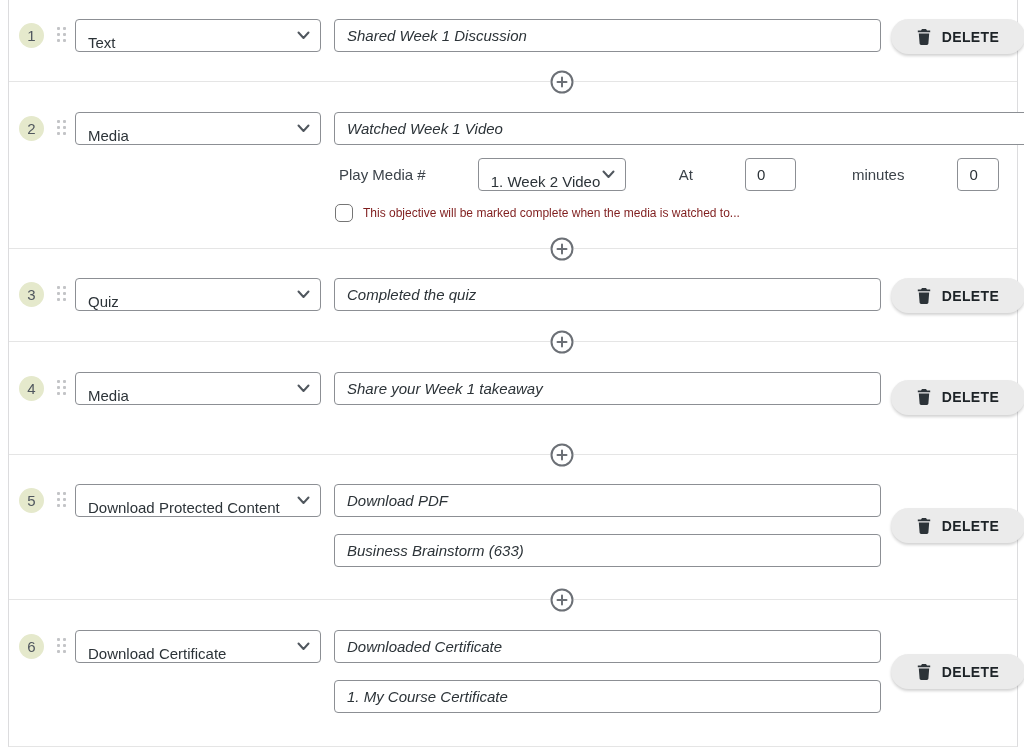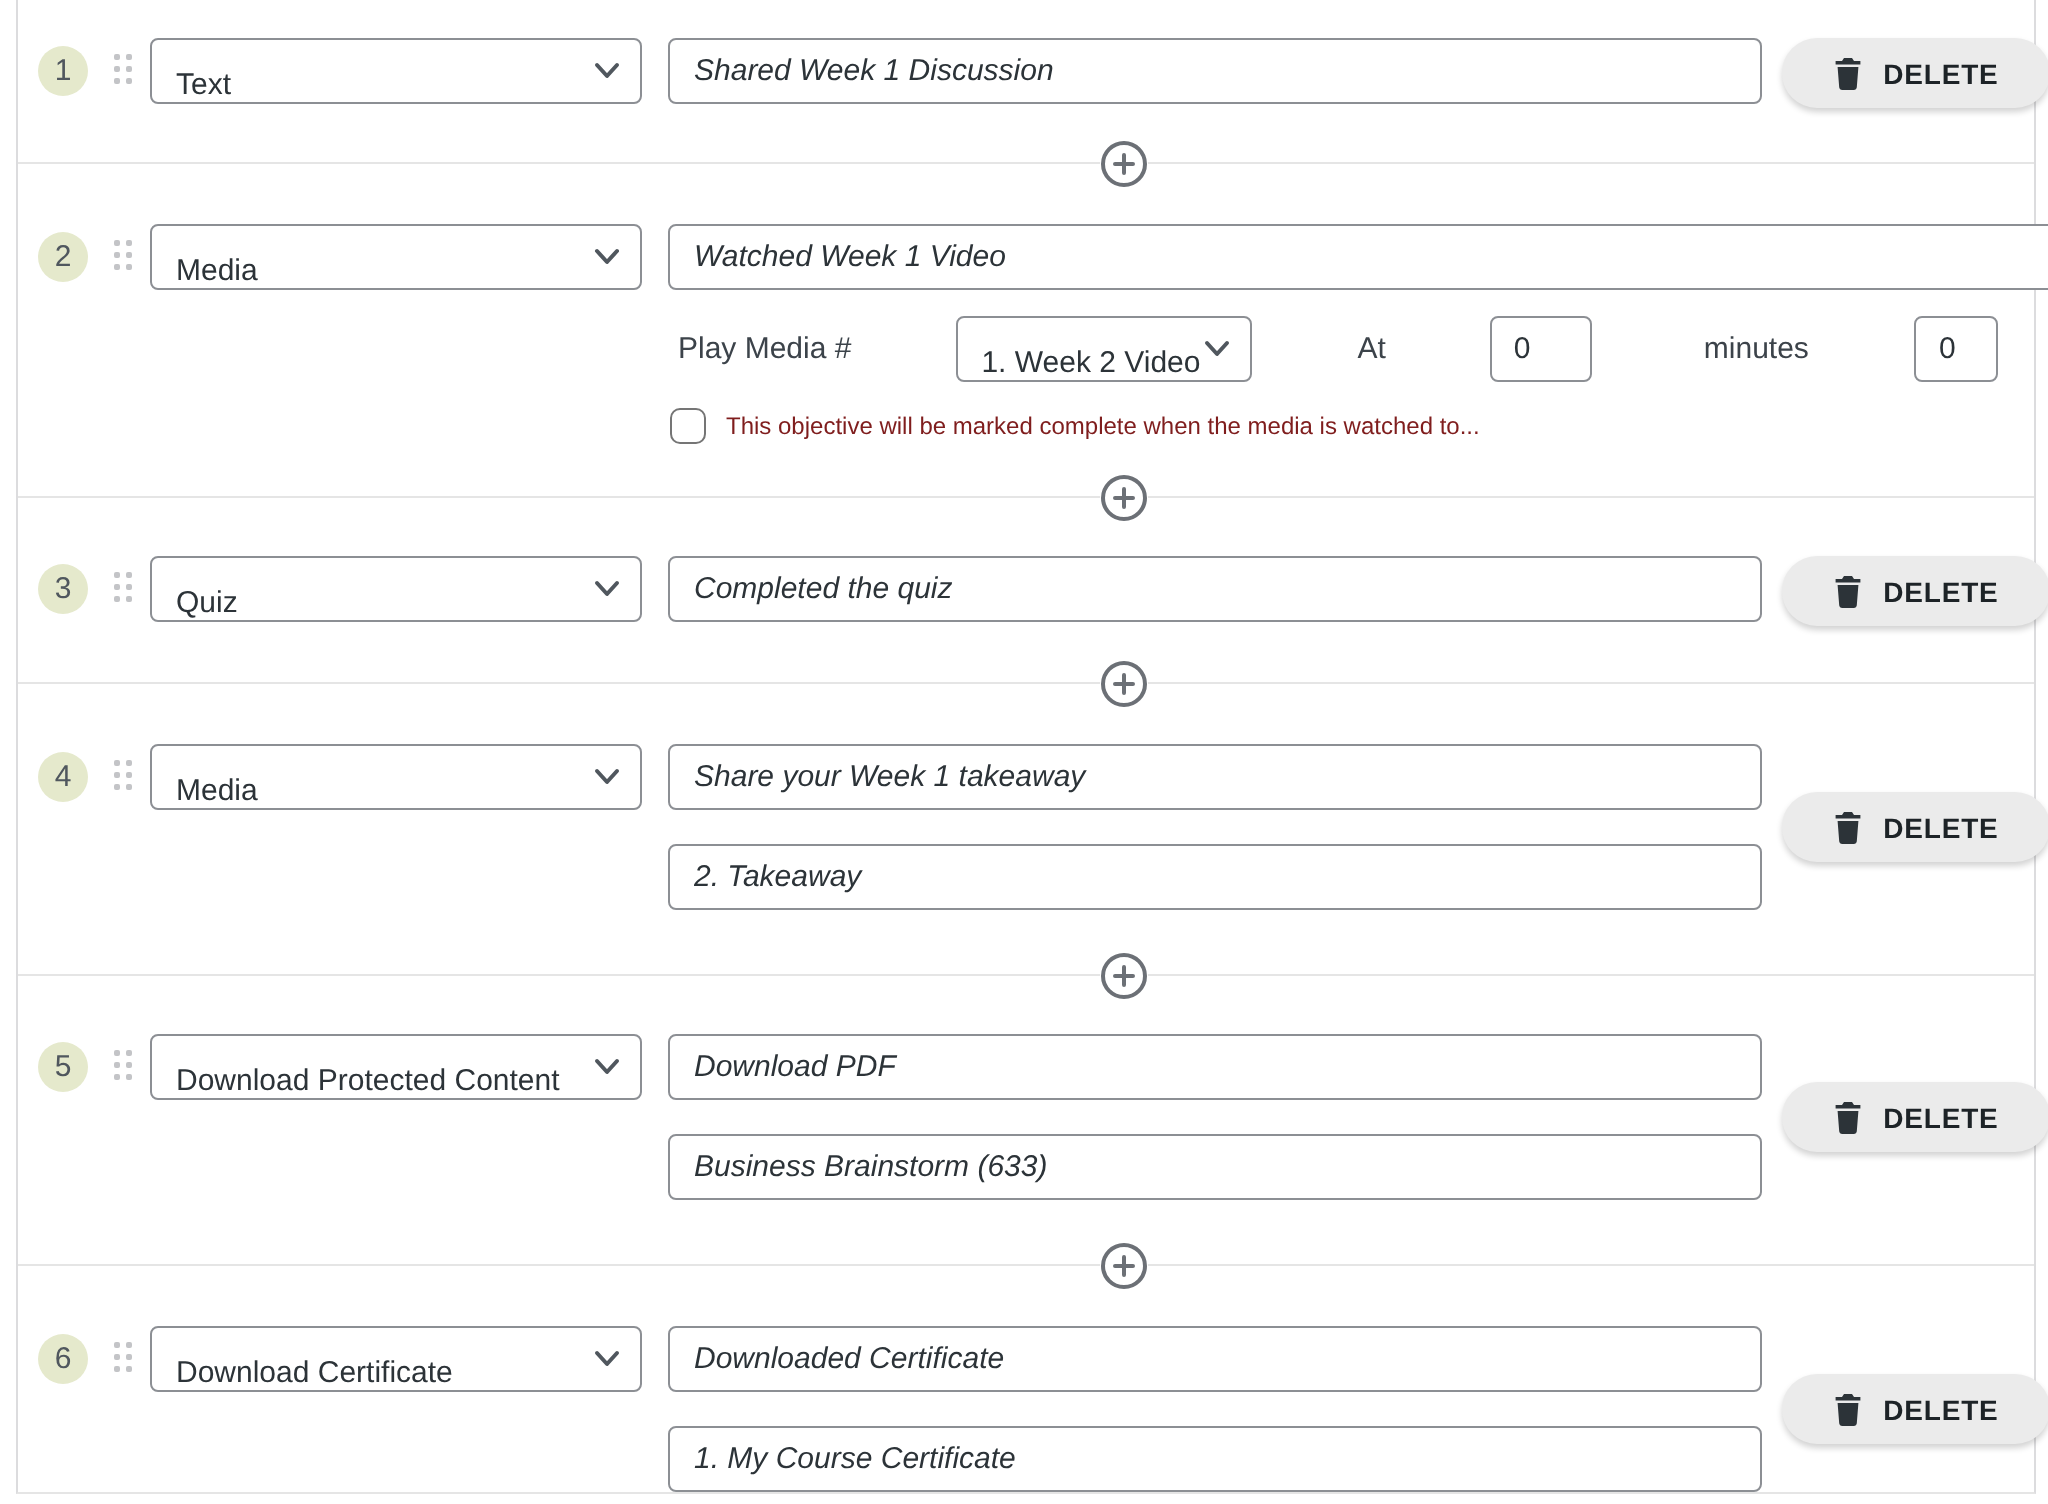--- a/index.html
+++ b/index.html
@@ -320,21 +320,20 @@
       </div>
     <div class="select type-select">
       <span>Media</span>
       <svg class="chev" viewBox="0 0 13 9">
           <polyline points="1.5,1.5 6.5,7 11.5,1.5" fill="none" stroke="#50575e" stroke-width="2" stroke-linecap="round" stroke-linejoin="round"></polyline>
         </svg>
     </div>
     <div class="main-col">
       <input class="text-input" type="text" value="Share your Week 1 takeaway" style="">
       <div class="gap17"></div>
-      <input class="text-input" type="text" value="2. Takeaway" style="">
     </div>
     <div class="delete-col">
       <button class="delete-btn">
         <svg width="14" height="16" viewBox="0 0 14 16">
             <path fill="#2c3338" d="M5 0h4l1 1.5h3.2v1.8H0.8V1.5H4L5 0zM1.8 4.5h10.4l-0.8 10.1c-0.06 0.8-0.7 1.4-1.5 1.4H4.1c-0.8 0-1.44-0.6-1.5-1.4L1.8 4.5z"></path>
           </svg>
         <span>DELETE</span>
       </button>
     </div>
   </div>

